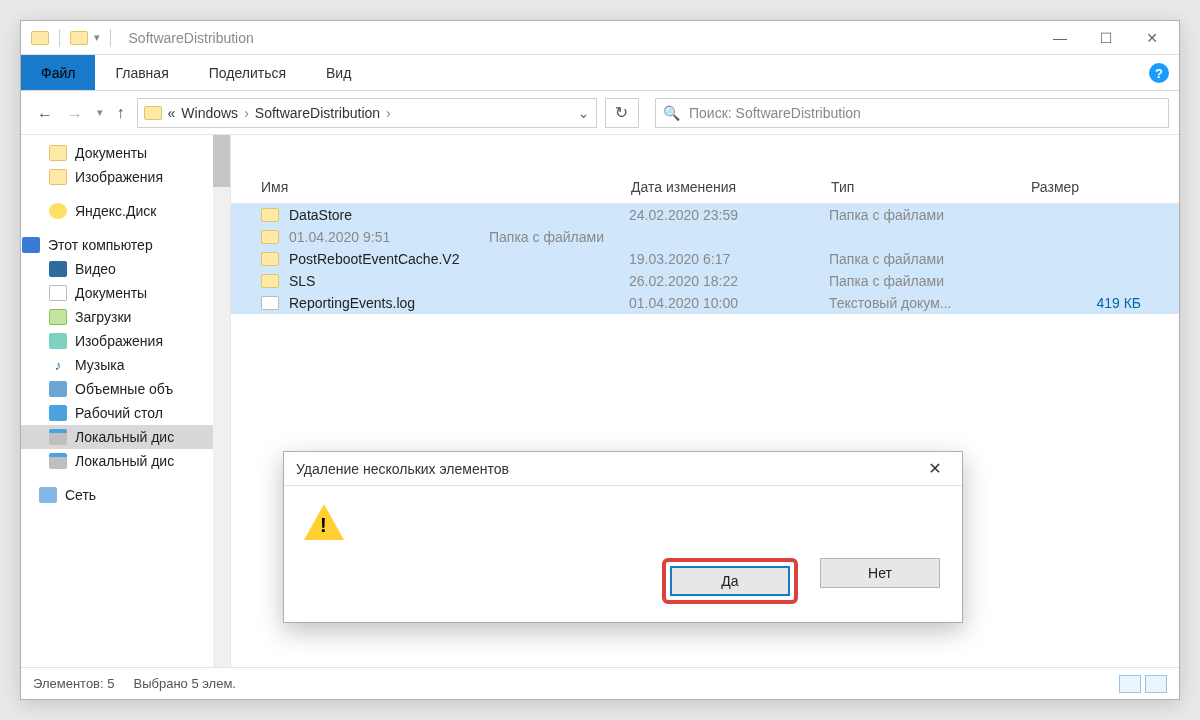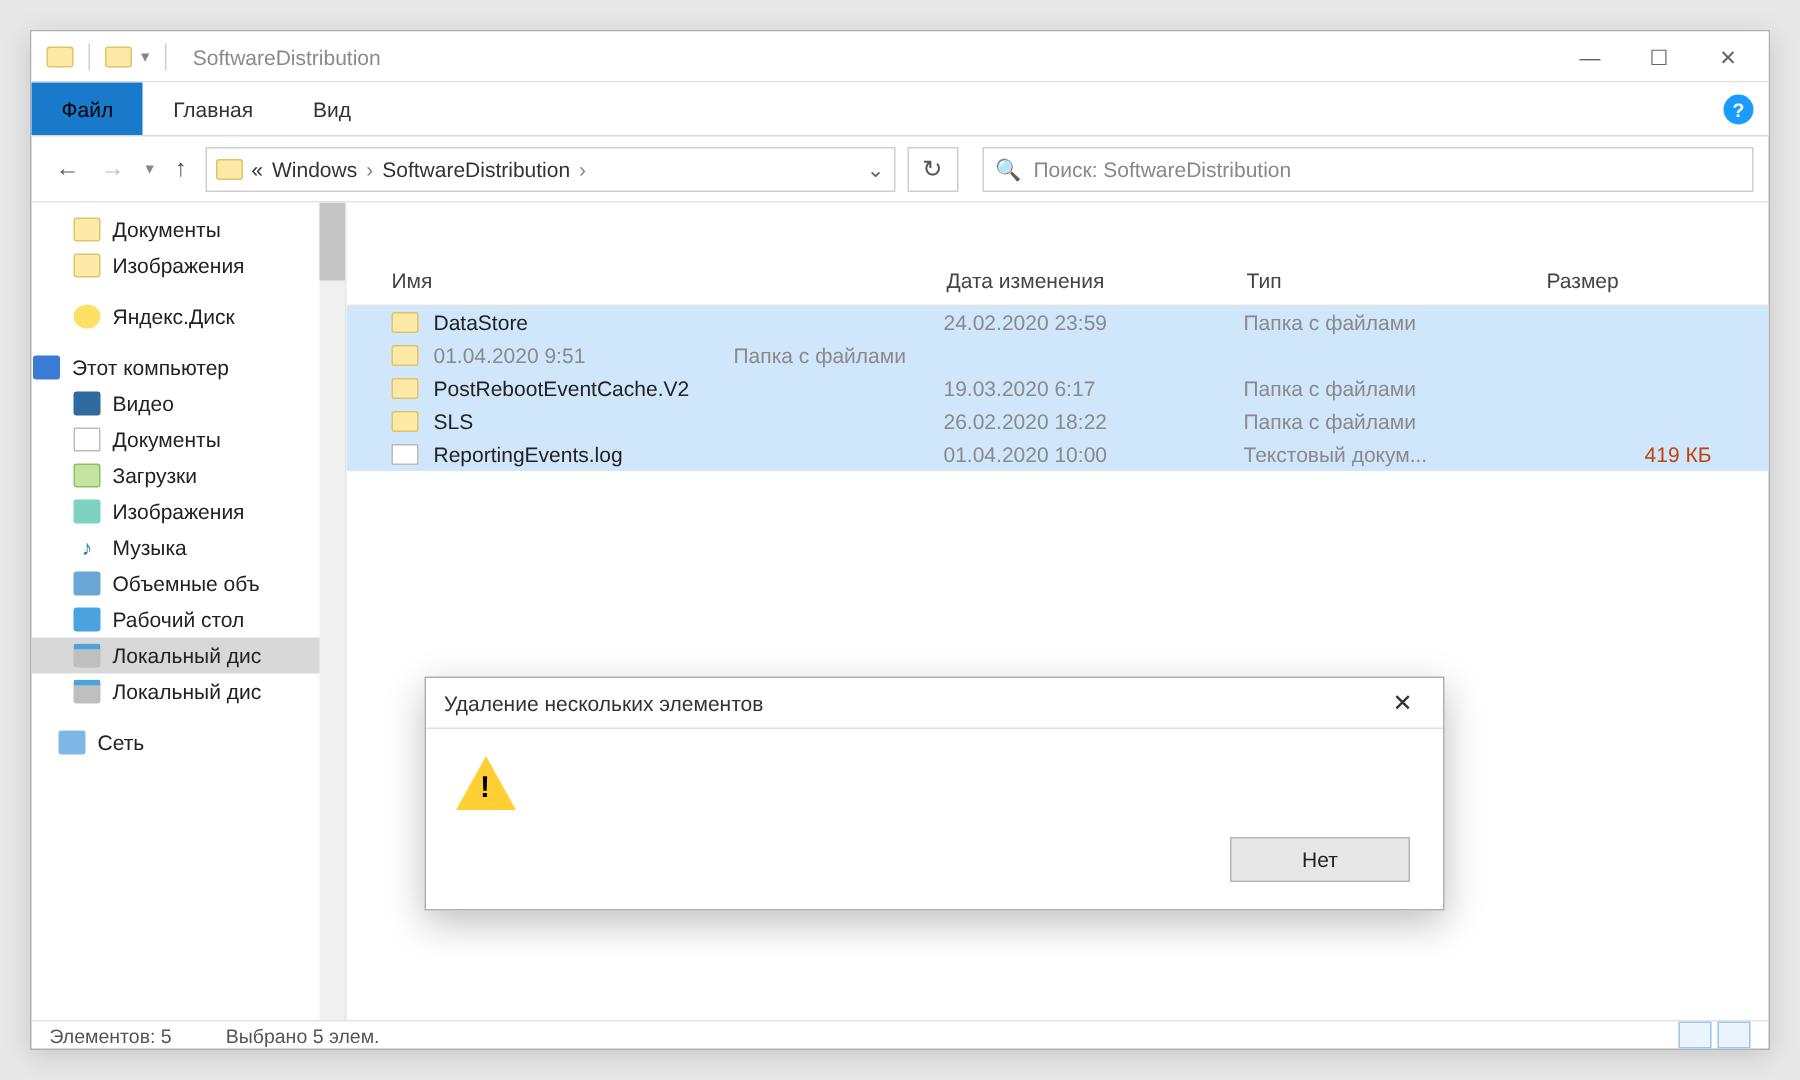--- a/index.html
+++ b/index.html
@@ -52,34 +52,34 @@
   .col-date { flex:0 0 200px; }
   .col-type { flex:0 0 200px; }
   .col-size { flex:1; text-align:left; }
   .rows { }
   .row { display:flex; align-items:center; padding:3px 8px 3px 30px; font-size:14px; }
   .row.sel { background:#cfe6fb; }
   .row .ficon { width:18px; height:14px; margin-right:10px; }
   .row .rname { flex:0 0 340px; color:#222; }
   .row .rdate { flex:0 0 200px; color:#8a8a8a; }
   .row .rtype { flex:0 0 200px; color:#8a8a8a; }
-  .row .rsize { flex:1; color:#c2410c; text-align:right; padding-right:30px; }
+  .row .rsize { flex:1; color:#0369a1; text-align:right; padding-right:30px; }
   
   .dialog { position:absolute; left:262px; top:430px; width:680px; background:#fff; border:1px solid #aeaeae; box-shadow:0 8px 24px rgba(0,0,0,.25); }
   .dlg-title { height:34px; display:flex; align-items:center; padding:0 12px; font-size:14px; color:#333; border-bottom:1px solid #e0e0e0; }
   .dlg-close { margin-left:auto; font-size:16px; color:#333; width:30px; text-align:center; }
   .dlg-body { padding:18px 20px 8px 20px; display:flex; gap:18px; align-items:flex-start; font-size:14px; color:#222; }
   .warn-ico { width:0; height:0; border-left:20px solid transparent; border-right:20px solid transparent; border-bottom:36px solid #ffcf33; position:relative; }
   .warn-ico::after { content:"!"; position:absolute; left:-4px; top:10px; font-weight:bold; font-size:20px; color:#000; }
   .dlg-btns { display:flex; gap:22px; justify-content:flex-end; padding:10px 22px 18px 22px; }
   .btn { width:120px; height:30px; background:#e7e7e7; border:1px solid #b7b7b7; display:flex; align-items:center; justify-content:center; font-size:14px; color:#222; }
   .btn.primary { border:2px solid #1979ca; background:#e7e7e7; }
   .highlight-red { padding:4px; border:4px solid #d9433b; border-radius:6px; }
   
-  .status { height:19px; border-top:1px solid #e3e3e3; display:flex; align-items:center; font-size:13px; color:#555; padding:0 12px; gap:36px; }
+  .status { height:32px; border-top:1px solid #e3e3e3; display:flex; align-items:center; font-size:13px; color:#555; padding:0 12px; gap:19px; }
   .status .viewbtns { margin-left:auto; display:flex; gap:4px; }
   .status .viewbtns div { width:22px; height:18px; border:1px solid #9dc7ea; background:#eaf4fd; }
 </style>
 </head>
 <body>
 
 <div class="window">
 
   <div class="titlebar">
     <div class="qat">
@@ -93,20 +93,21 @@
     <div class="winctrls">
       <div>—</div>
       <div>☐</div>
       <div>✕</div>
     </div>
   </div>
 
   <div class="ribbon">
     <div class="tab file">Файл</div>
     <div class="tab">Главная</div>
+    <div class="tab">Поделиться</div>
     <div class="tab">Вид</div>
     <div class="help">?</div>
   </div>
 
   <div class="navrow">
     <div class="nav-arrows">
       <span>←</span>
       <span style="color:#bbb">→</span>
       <span style="font-size:11px;color:#888">▾</span>
       <span>↑</span>
@@ -253,17 +254,20 @@
 
   <div class="dialog">
     <div class="dlg-title">
       <span>Удаление нескольких элементов</span>
       <span class="dlg-close">✕</span>
     </div>
     <div class="dlg-body">
       <div class="warn-ico"></div>
     </div>
     <div class="dlg-btns">
+      <div class="highlight-red">
+        <div class="btn primary">Да</div>
+      </div>
       <div class="btn">Нет</div>
     </div>
   </div>
 
 </div>
 
 </body></html>

